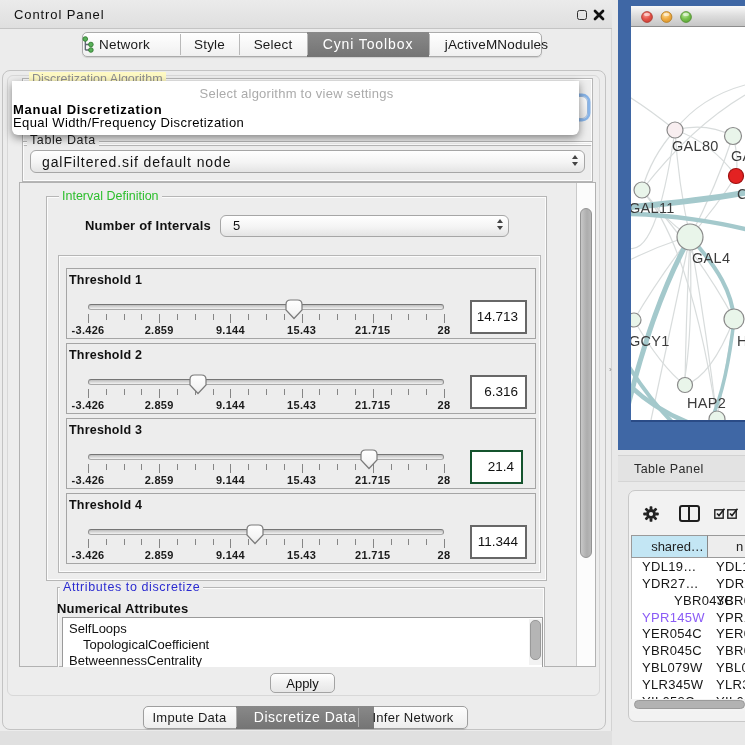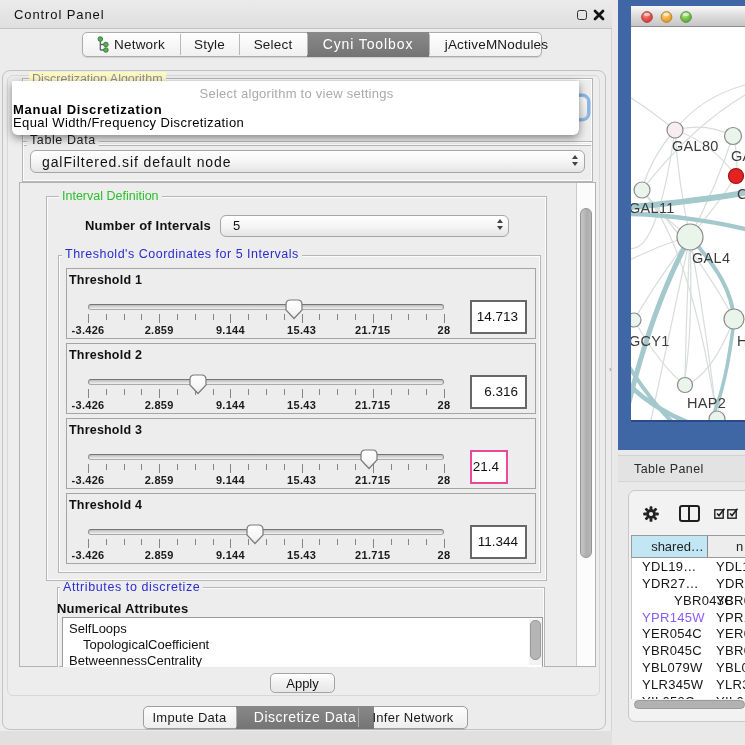--- a/index.html
+++ b/index.html
@@ -18,21 +18,21 @@
 <div class="a" style="left:0;top:0;width:612px;height:731px;background:#ECECEC;"></div>
 <div class="a" style="left:0;top:731px;width:612px;height:14px;background:#E0E0E0;"></div>
 <div class="a" style="left:611px;top:0;width:1px;height:731px;background:#D3D3D3;"></div>
 <div class="a" style="left:0;top:0;width:612px;height:29px;background:linear-gradient(#EBEBEB,#DFDFDF);border-bottom:1px solid #C4C4C4;"></div>
 <div class="a" style="left:14px;top:7px;font-size:13px;letter-spacing:.9px;color:#111;">Control Panel</div>
 <div class="a" style="left:577px;top:10px;width:10px;height:10px;border:1.6px solid #2E2E2E;border-radius:2.5px;"></div>
 <svg class="a" style="left:593px;top:9px" width="12" height="12" viewBox="0 0 12 12">
 <path d="M2 2 L10 10 M10 2 L2 10" stroke="#111" stroke-width="2.7" stroke-linecap="round"></path>
   </svg>
 <div class="a" style="left:82px;top:32px;width:460px;height:25px;border:1px solid #ABABAB;border-radius:5px;background:linear-gradient(#FFFFFF,#F0F0F0);box-shadow:0 1px 1px rgba(0,0,0,.12);"></div>
-<div class="a" style="left:82px;top:32px;width:98px;height:25px;color:#1A1A1A;font-size:13.5px;letter-spacing:.2px;line-height:25px;text-align:center;"><svg width="13" height="17" viewBox="0 0 13 17" style="vertical-align:-4px;margin-right:4px">
+<div class="a" style="left:82px;top:32px;width:98px;height:25px;color:#1A1A1A;font-size:13.5px;letter-spacing:.2px;line-height:25px;text-align:left;"><svg width="13" height="17" viewBox="0 0 13 17" style="vertical-align:-4px;margin-right:4px">
       <path d="M3.3 4 L3.3 14 M3.3 8.5 L7.2 8.5 M3.3 14 L7.2 14" stroke="#5C6470" stroke-width="1.3" fill="none"></path>
       <circle cx="3.3" cy="3" r="2.3" fill="#59B059" stroke="#2F7A2F" stroke-width="0.9"></circle>
       <circle cx="8.9" cy="8.5" r="2.3" fill="#59B059" stroke="#2F7A2F" stroke-width="0.9"></circle>
       <circle cx="8.9" cy="14" r="2.3" fill="#59B059" stroke="#2F7A2F" stroke-width="0.9"></circle>
     </svg>Network</div>
 <div class="a" style="left:180px;top:32px;width:59px;height:25px;color:#1A1A1A;font-size:13.5px;letter-spacing:.2px;line-height:25px;text-align:center;">Style</div>
 <div class="a" style="left:239px;top:32px;width:68px;height:25px;color:#1A1A1A;font-size:13.5px;letter-spacing:.2px;line-height:25px;text-align:center;">Select</div>
 <div class="a" style="left:307px;top:32px;width:122px;height:25px;background:linear-gradient(#898989,#747474);color:#FFF;font-size:14px;letter-spacing:.9px;line-height:25px;text-align:center;">Cyni Toolbox</div>
 <div class="a" style="left:429px;top:32px;width:135px;height:25px;color:#1A1A1A;font-size:13.5px;letter-spacing:.2px;line-height:25px;text-align:center;">jActiveMNodules</div>
 <div class="a" style="left:180px;top:34px;width:1px;height:21px;background:#B9B9B9;"></div>
@@ -55,21 +55,20 @@
 <div class="a" style="left:580px;top:208px;width:12px;height:350px;border-radius:6px;background:linear-gradient(90deg,#C7C7C7,#ADADAD 60%,#B8B8B8);border:1px solid #939393;"></div>
 <div class="a" style="left:20px;top:183px;width:556px;height:484px;overflow:hidden;">
 <div class="a etch" style="left:26px;top:13px;width:501px;height:385px;"></div>
 <div class="a glabel" style="left:39px;top:7px;font-size:12.5px;color:#2CBE2C;">Interval Definition</div>
 <div class="a" style="left:65px;top:35px;font-size:13px;font-weight:bold;letter-spacing:.2px;color:#111;">Number of Intervals</div>
 <div class="a combo" style="left:200px;top:32px;width:289px;height:22px;"></div>
 <div class="a" style="left:213px;top:35px;font-size:13px;color:#111;">5</div>
 <div class="arr up a" style="left:477px;top:36px;"></div>
 <div class="arr dn a" style="left:477px;top:43px;"></div>
 <div class="a etch" style="left:38px;top:72px;width:483px;height:318px;"></div>
-<div class="a glabel" style="left:42px;top:65px;font-size:12.5px;letter-spacing:.5px;color:#2B2BD0;">Threshold's Coordinates for 5 Intervals</div>
 <div class="a" style="left:46px;top:85px;width:470px;height:71px;border:1px solid #A5A5A5;background:#EDEDED;"></div>
 <div class="a" style="left:49px;top:90px;font-size:12.5px;font-weight:bold;letter-spacing:.2px;color:#111;">Threshold 1</div>
 <div class="a" style="left:68px;top:121px;width:356px;height:6px;border-radius:3px;background:linear-gradient(#BDBDBD,#F2F2F2);border-top:1.5px solid #757575;border-bottom:1px solid #A9A9A9;border-left:1px solid #8E8E8E;border-right:1px solid #8E8E8E;"></div>
 <div class="a" style="left:68.0px;top:131px;width:1px;height:9px;background:#858585;"></div>
 <div class="a" style="left:85.8px;top:131px;width:1px;height:6px;background:#858585;"></div>
 <div class="a" style="left:103.6px;top:131px;width:1px;height:6px;background:#858585;"></div>
 <div class="a" style="left:121.4px;top:131px;width:1px;height:6px;background:#858585;"></div>
 <div class="a" style="left:139.2px;top:131px;width:1px;height:9px;background:#858585;"></div>
 <div class="a" style="left:157.0px;top:131px;width:1px;height:6px;background:#858585;"></div>
 <div class="a" style="left:174.8px;top:131px;width:1px;height:6px;background:#858585;"></div>
@@ -178,21 +177,21 @@
 <svg class="a" style="left:340.2px;top:266px" width="18" height="21" viewBox="0 0 18 21">
       <defs>
         <linearGradient id="tg2" x1="0" y1="0" x2="0" y2="1">
           <stop offset="0" stop-color="#FFFFFF"></stop>
           <stop offset="0.7" stop-color="#F4F4F4"></stop>
           <stop offset="1" stop-color="#E6E6E6"></stop>
         </linearGradient>
       </defs>
       <path d="M1 5.5 Q1 1 5.5 1 L12.5 1 Q17 1 17 5.5 L17 11 L9 19.5 L1 11 Z" fill="url(#tg2)" stroke="#7A7A7A" stroke-width="1.2"></path>
     </svg>
-<div class="a" style="left:450px;top:267px;width:38px;height:34px;border:2px solid #ec4899;background:#FFF;font-size:13.5px;color:#111;text-align:right;line-height:30px;padding-right:7px;">21.4</div>
+<div class="a" style="left:450px;top:267px;width:53px;height:34px;border:2px solid #14532d;background:#FFF;font-size:13.5px;color:#111;text-align:right;line-height:30px;padding-right:7px;">21.4</div>
 <div class="a" style="left:46px;top:310px;width:470px;height:71px;border:1px solid #A5A5A5;background:#EDEDED;"></div>
 <div class="a" style="left:49px;top:315px;font-size:12.5px;font-weight:bold;letter-spacing:.2px;color:#111;">Threshold 4</div>
 <div class="a" style="left:68px;top:346px;width:356px;height:6px;border-radius:3px;background:linear-gradient(#BDBDBD,#F2F2F2);border-top:1.5px solid #757575;border-bottom:1px solid #A9A9A9;border-left:1px solid #8E8E8E;border-right:1px solid #8E8E8E;"></div>
 <div class="a" style="left:68.0px;top:356px;width:1px;height:9px;background:#858585;"></div>
 <div class="a" style="left:85.8px;top:356px;width:1px;height:6px;background:#858585;"></div>
 <div class="a" style="left:103.6px;top:356px;width:1px;height:6px;background:#858585;"></div>
 <div class="a" style="left:121.4px;top:356px;width:1px;height:6px;background:#858585;"></div>
 <div class="a" style="left:139.2px;top:356px;width:1px;height:9px;background:#858585;"></div>
 <div class="a" style="left:157.0px;top:356px;width:1px;height:6px;background:#858585;"></div>
 <div class="a" style="left:174.8px;top:356px;width:1px;height:6px;background:#858585;"></div>

